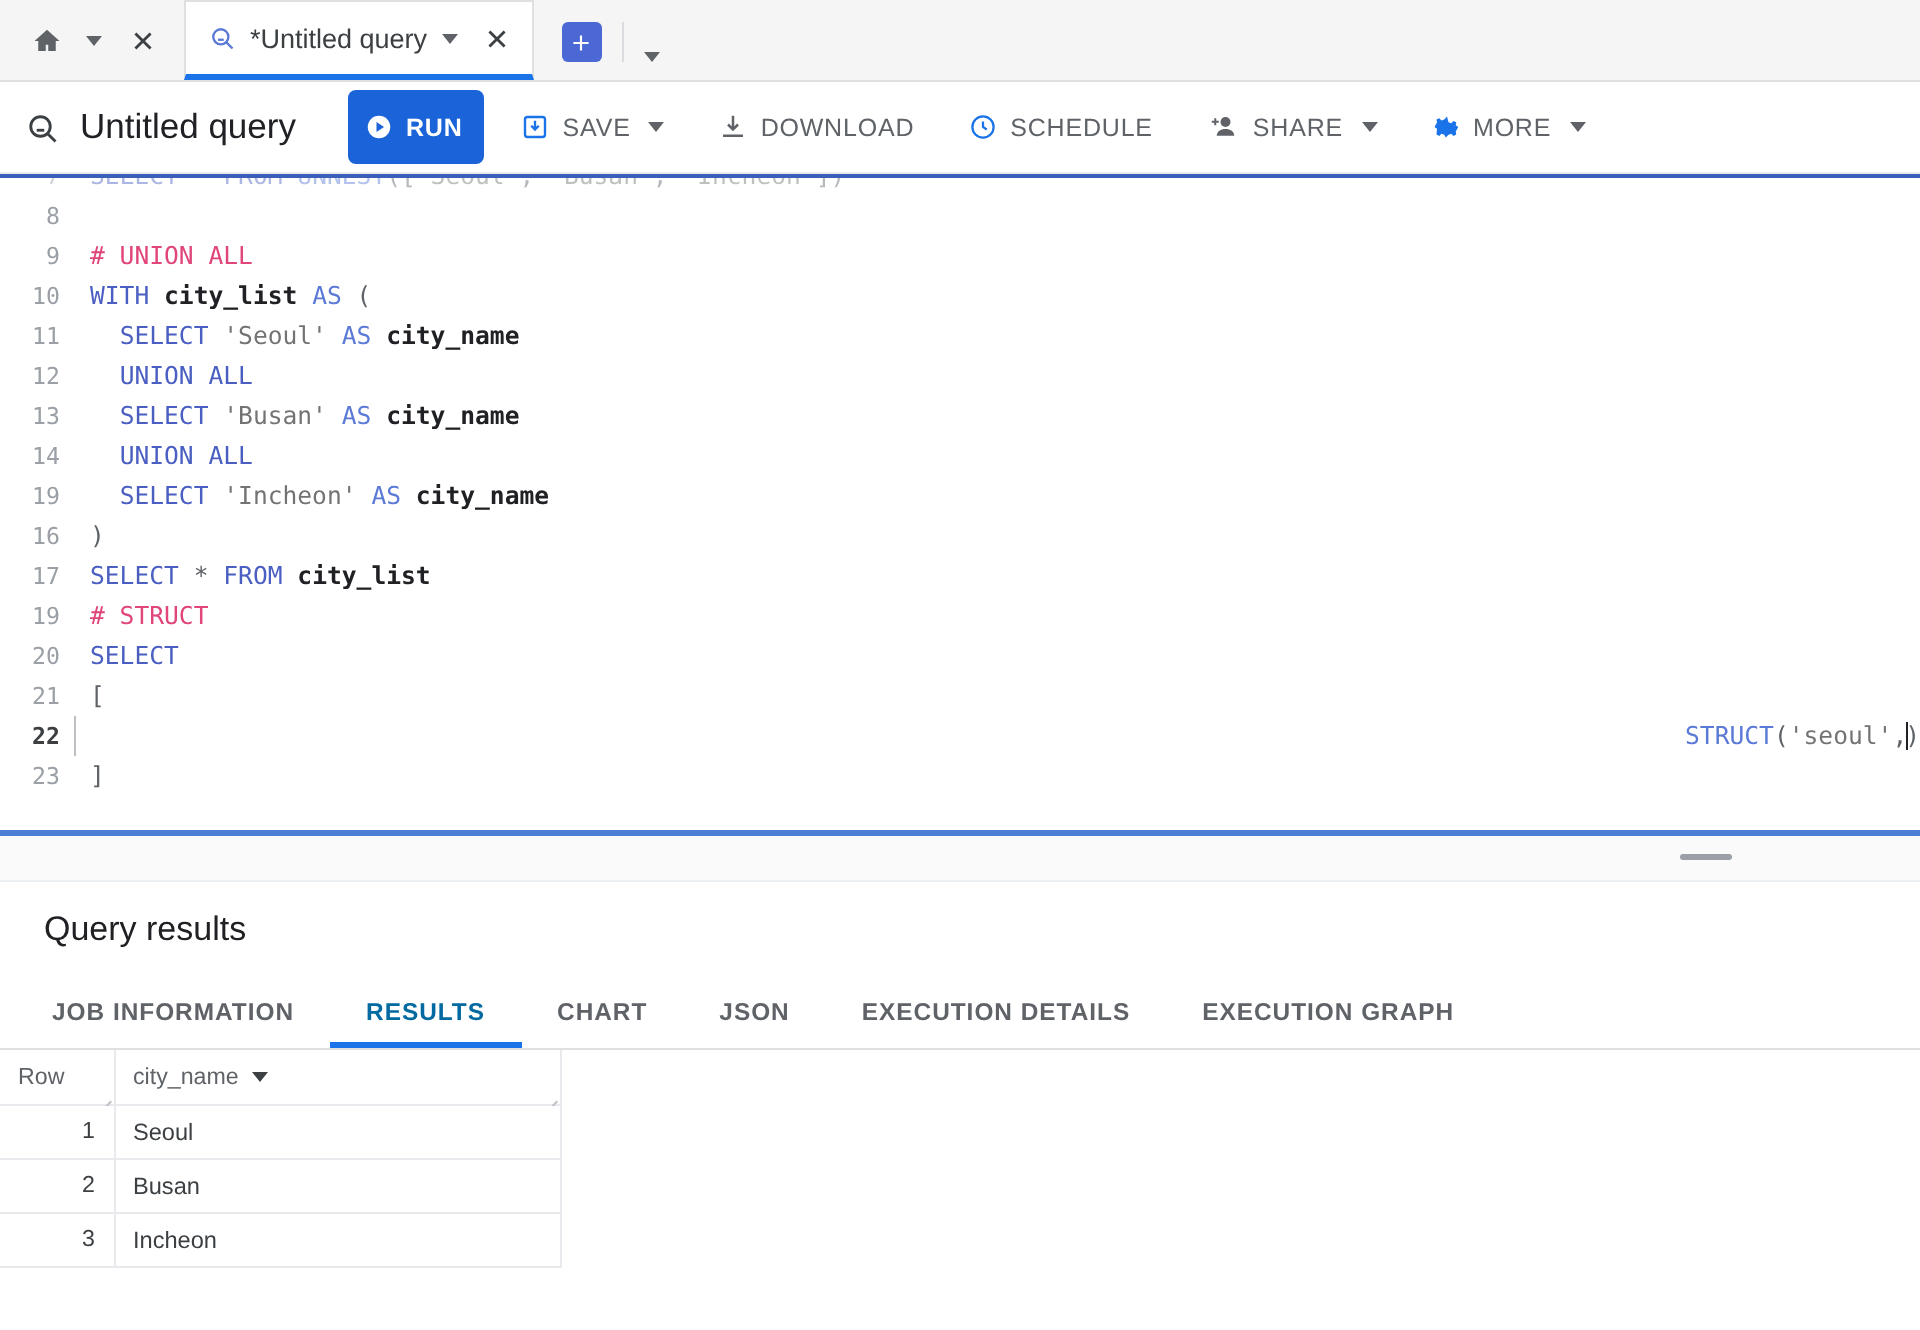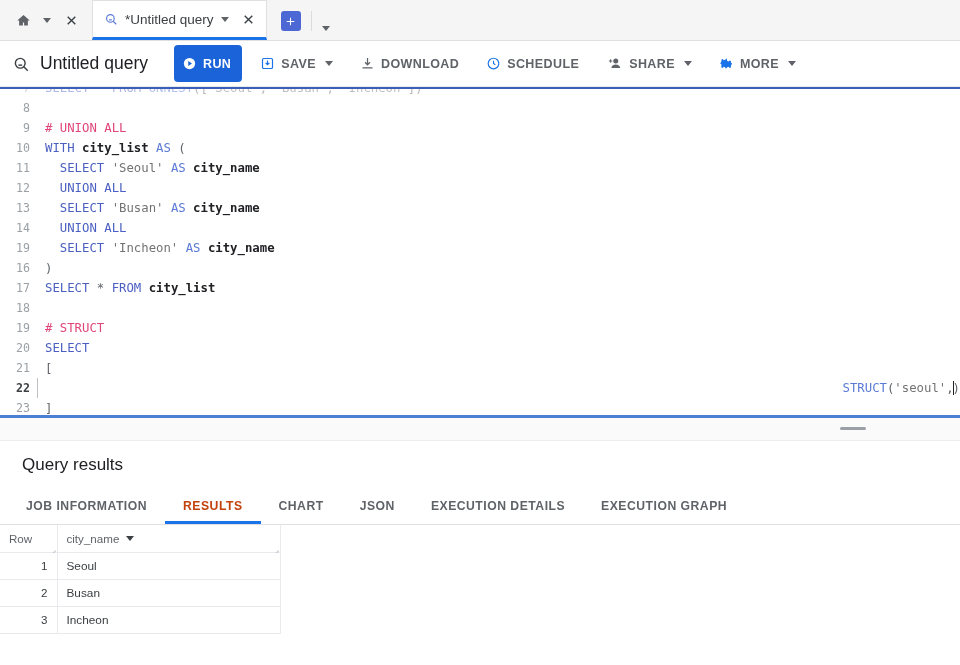--- a/index.html
+++ b/index.html
@@ -123,21 +123,21 @@
     cursor: pointer;
   }
   .tb-item {
     display: flex;
     align-items: center;
     gap: 6px;
     height: 30px;
     padding: 0 9px;
     margin-left: 9px;
     font-size: 12.5px;
-    font-weight: bold;
+    font-weight: normal;
     letter-spacing: .4px;
     color: #5f6368;
     cursor: pointer;
     white-space: nowrap;
     justify-content: center;
   }
   .tb-item .gi { color: #5f6368; display:flex; align-items:center; }
   .tb-item .gi.blue { color: #1a73e8; }
   .tb-caret {
     width: 0; height: 0;
@@ -255,21 +255,21 @@
   .rtab {
     font-size: 12.2px;
     font-weight: bold;
     letter-spacing: .5px;
     color: #5f6368;
     padding: 0 18px 11px 18px;
     cursor: pointer;
     white-space: nowrap;
   }
   .rtab.active {
-    color: #c2410c;
+    color: #0369a1;
     box-shadow: inset 0 -3px 0 0 #1a73e8;
   }
 
   
   .tbl {
     border-collapse: collapse;
     table-layout: fixed;
     font-size: 11.8px;
     color: #3c4043;
   }
@@ -443,21 +443,20 @@
         <div class="code-line"><div class="gutter">8</div><div class="codecell"></div></div>
         <div class="code-line"><div class="gutter">9</div><div class="codecell"><span class="cmt"># UNION ALL</span></div></div>
         <div class="code-line"><div class="gutter">10</div><div class="codecell"><span class="kw">WITH</span><span class="plain"> </span><span class="id">city_list</span><span class="plain"> </span><span class="kw2">AS</span><span class="plain"> </span><span class="punc">(</span></div></div>
         <div class="code-line"><div class="gutter">11</div><div class="codecell"><span class="plain">  </span><span class="kw">SELECT</span><span class="plain"> </span><span class="str">'Seoul'</span><span class="plain"> </span><span class="kw2">AS</span><span class="plain"> </span><span class="id">city_name</span></div></div>
         <div class="code-line"><div class="gutter">12</div><div class="codecell"><span class="plain">  </span><span class="kw">UNION ALL</span></div></div>
         <div class="code-line"><div class="gutter">13</div><div class="codecell"><span class="plain">  </span><span class="kw">SELECT</span><span class="plain"> </span><span class="str">'Busan'</span><span class="plain"> </span><span class="kw2">AS</span><span class="plain"> </span><span class="id">city_name</span></div></div>
         <div class="code-line"><div class="gutter">14</div><div class="codecell"><span class="plain">  </span><span class="kw">UNION ALL</span></div></div>
         <div class="code-line"><div class="gutter">19</div><div class="codecell"><span class="plain">  </span><span class="kw">SELECT</span><span class="plain"> </span><span class="str">'Incheon'</span><span class="plain"> </span><span class="kw2">AS</span><span class="plain"> </span><span class="id">city_name</span></div></div>
         <div class="code-line"><div class="gutter">16</div><div class="codecell"><span class="punc">)</span></div></div>
         <div class="code-line"><div class="gutter">17</div><div class="codecell"><span class="kw">SELECT</span><span class="plain"> </span><span class="punc">*</span><span class="plain"> </span><span class="kw">FROM</span><span class="plain"> </span><span class="id">city_list</span></div></div>
-        <div class="code-line"><div class="gutter">18</div><div class="codecell"></div></div>
         <div class="code-line"><div class="gutter">19</div><div class="codecell"><span class="cmt"># STRUCT</span></div></div>
         <div class="code-line"><div class="gutter">20</div><div class="codecell"><span class="kw">SELECT</span></div></div>
         <div class="code-line"><div class="gutter">21</div><div class="codecell"><span class="punc">[</span></div></div>
         <div class="code-line cur"><div class="gutter cur">22</div><div class="codecell"><span class="plain">  </span><span class="kw2">STRUCT</span><span class="punc">(</span><span class="str">'seoul'</span><span class="punc">,</span><span class="caret-bar"></span><span class="punc">)</span></div></div>
         <div class="code-line"><div class="gutter">23</div><div class="codecell"><span class="punc">]</span></div></div>
       </div>
     <div class="editor-bottom-rule"></div>
   </div>
 
   <div class="splitter">

